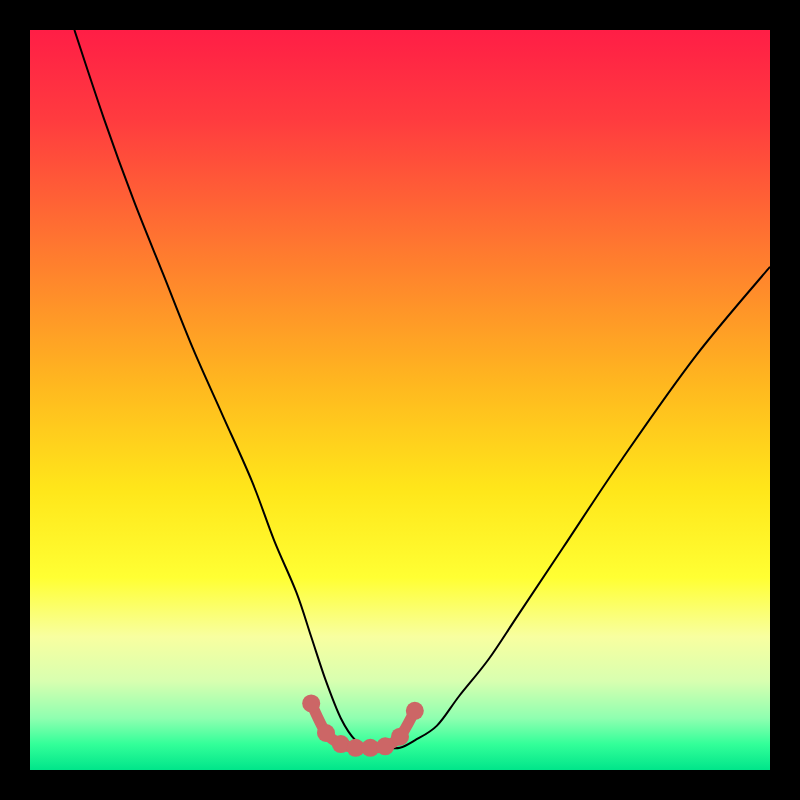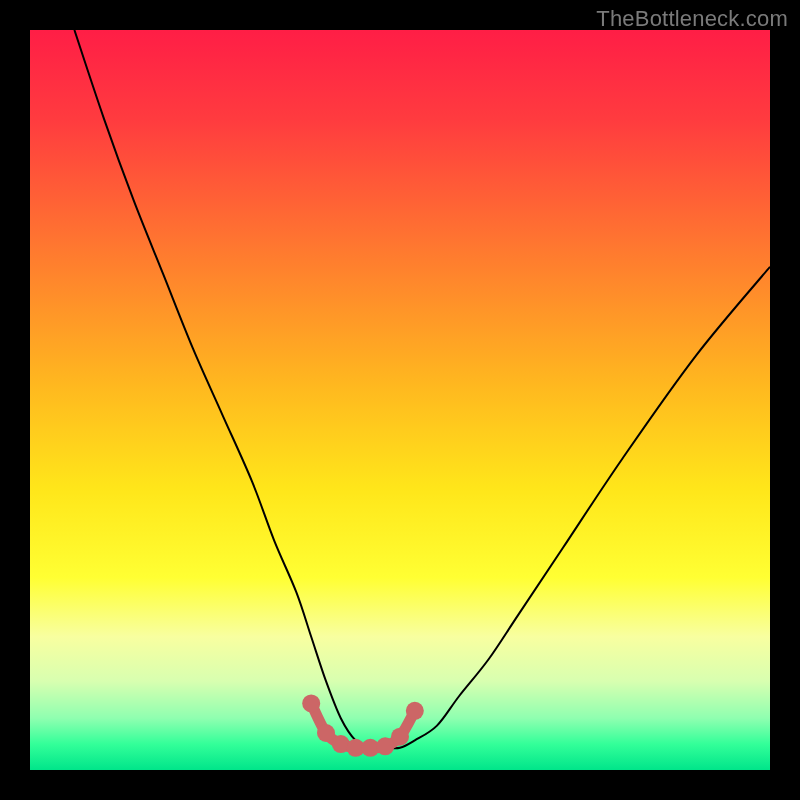--- a/index.html
+++ b/index.html
@@ -34,21 +34,20 @@
     font-weight: 500;
     user-select: none;
   }
   svg { display: block; }
 </style>
 </head>
 <body>
 
 <div class="frame">
 
-  <div class="watermark">TheBottleneck.com</div>
 
   <div class="plot">
     <svg id="chart-svg" width="740" height="740" viewBox="0 0 740 740">
       <defs>
         <linearGradient id="bg-grad" x1="0" y1="0" x2="0" y2="1">
             <stop offset="0%" stop-color="#ff1e46"></stop>
             <stop offset="12%" stop-color="#ff3b3f"></stop>
             <stop offset="30%" stop-color="#ff7a2f"></stop>
             <stop offset="48%" stop-color="#ffb81f"></stop>
             <stop offset="62%" stop-color="#ffe61a"></stop>

